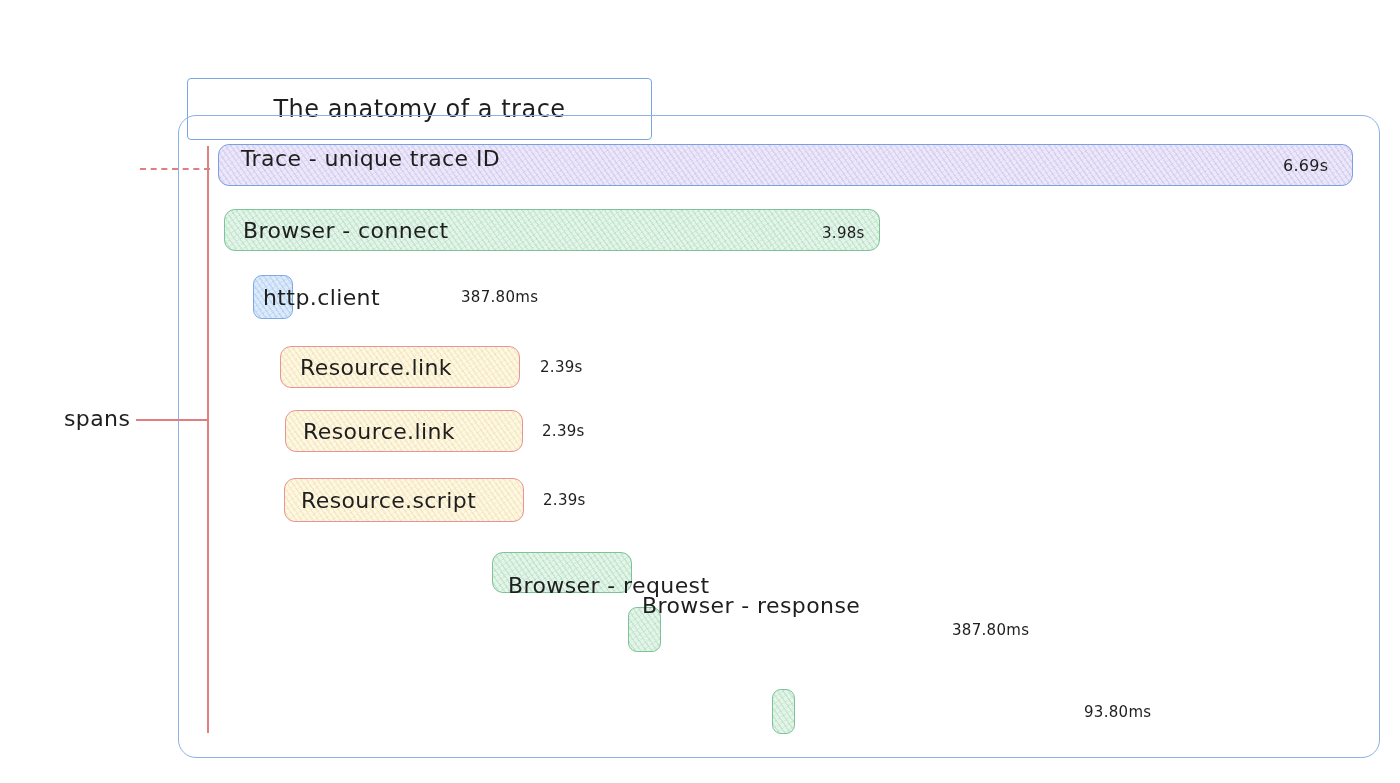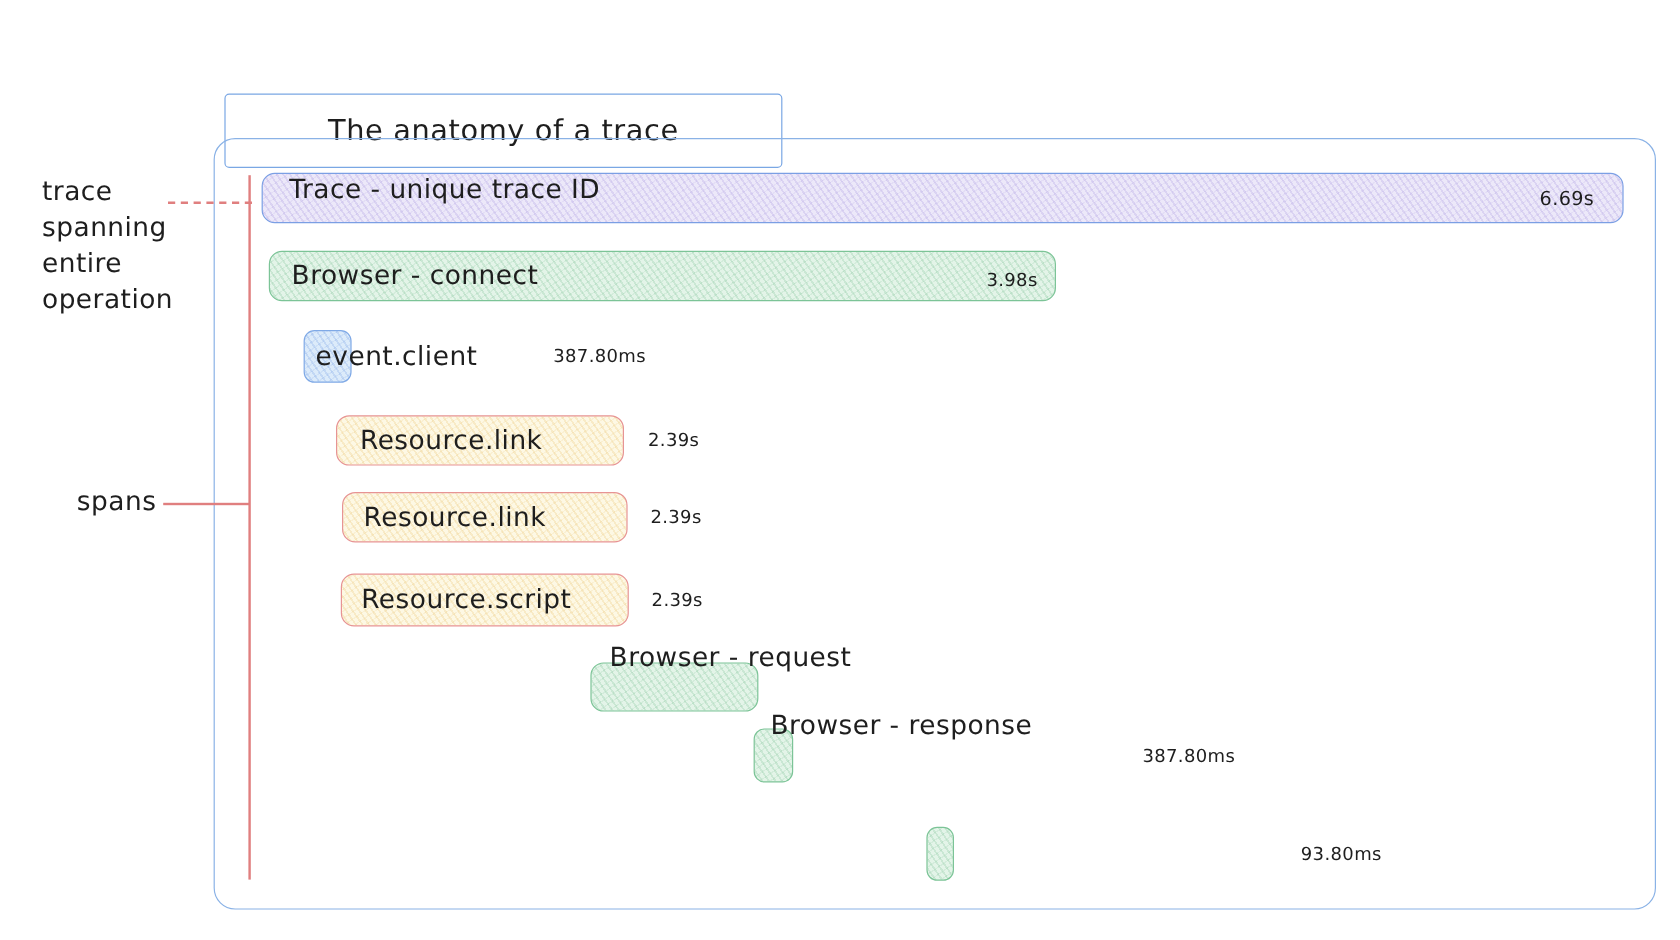--- a/index.html
+++ b/index.html
@@ -131,56 +131,50 @@
   <div class="title-box">
     <span class="title-text">The anatomy of a trace</span>
   </div>
 
   <div class="frame"></div>
 
   <div class="redline-v"></div>
   <div class="pointer trace-pointer"></div>
   <div class="pointer spans-pointer"></div>
 
-  <div class="note trace-note">
-    <div>trace</div>
-    <div>spanning</div>
-    <div>entire</div>
-    <div>operation</div>
-  </div>
   <div class="note spans-note">
     <span>spans</span>
   </div>
 
   <div class="bar c-trace" style="left:218px; top:144px; width:1135px; height:42px;"></div>
   <div class="bar-label" style="left:241px; top:144px; height:29px;">Trace - unique trace ID</div>
   <div class="duration duration-lg" style="left:1283px; top:144px; height:42px;">6.69s</div>
 
   <div class="bar c-green" style="left:224px; top:209px; width:656px; height:42px;"></div>
   <div class="bar-label" style="left:243px; top:209px; height:42px;">Browser - connect</div>
   <div class="duration" style="left:822px; top:209px; height:47px;">3.98s</div>
 
   <div class="bar c-blue r-small" style="left:253px; top:275px; width:40px; height:44px;"></div>
-  <div class="bar-label" style="left:263px; top:275px; height:44px;">event.client</div>
+  <div class="bar-label" style="left:263px; top:275px; height:44px;">http.client</div>
   <div class="duration" style="left:461px; top:275px; height:44px;">387.80ms</div>
 
   <div class="bar c-yellow" style="left:280px; top:346px; width:240px; height:42px;"></div>
   <div class="bar-label" style="left:300px; top:346px; height:42px;">Resource.link</div>
   <div class="duration" style="left:540px; top:346px; height:42px;">2.39s</div>
 
   <div class="bar c-yellow" style="left:285px; top:410px; width:238px; height:42px;"></div>
   <div class="bar-label" style="left:303px; top:410px; height:42px;">Resource.link</div>
   <div class="duration" style="left:542px; top:410px; height:42px;">2.39s</div>
 
   <div class="bar c-yellow" style="left:284px; top:478px; width:240px; height:44px;"></div>
   <div class="bar-label" style="left:301px; top:478px; height:44px;">Resource.script</div>
   <div class="duration" style="left:543px; top:478px; height:44px;">2.39s</div>
 
   <div class="bar c-green" style="left:492px; top:552px; width:140px; height:41px;"></div>
-  <div class="bar-label" style="left:508px; top:528px; height:41px;">Browser - request</div>
+  <div class="bar-label" style="left:508px; top:565px; height:41px;">Browser - request</div>
 
   <div class="bar c-green r-small" style="left:628px; top:607px; width:33px; height:45px;"></div>
   <div class="bar-label" style="left:642px; top:583px; height:45px;">Browser - response</div>
   <div class="duration" style="left:952px; top:607px; height:45px;">387.80ms</div>
 
   <div class="bar c-green r-small" style="left:772px; top:689px; width:23px; height:45px;"></div>
   <div class="duration" style="left:1084px; top:689px; height:45px;">93.80ms</div>
 
 </div>
 

